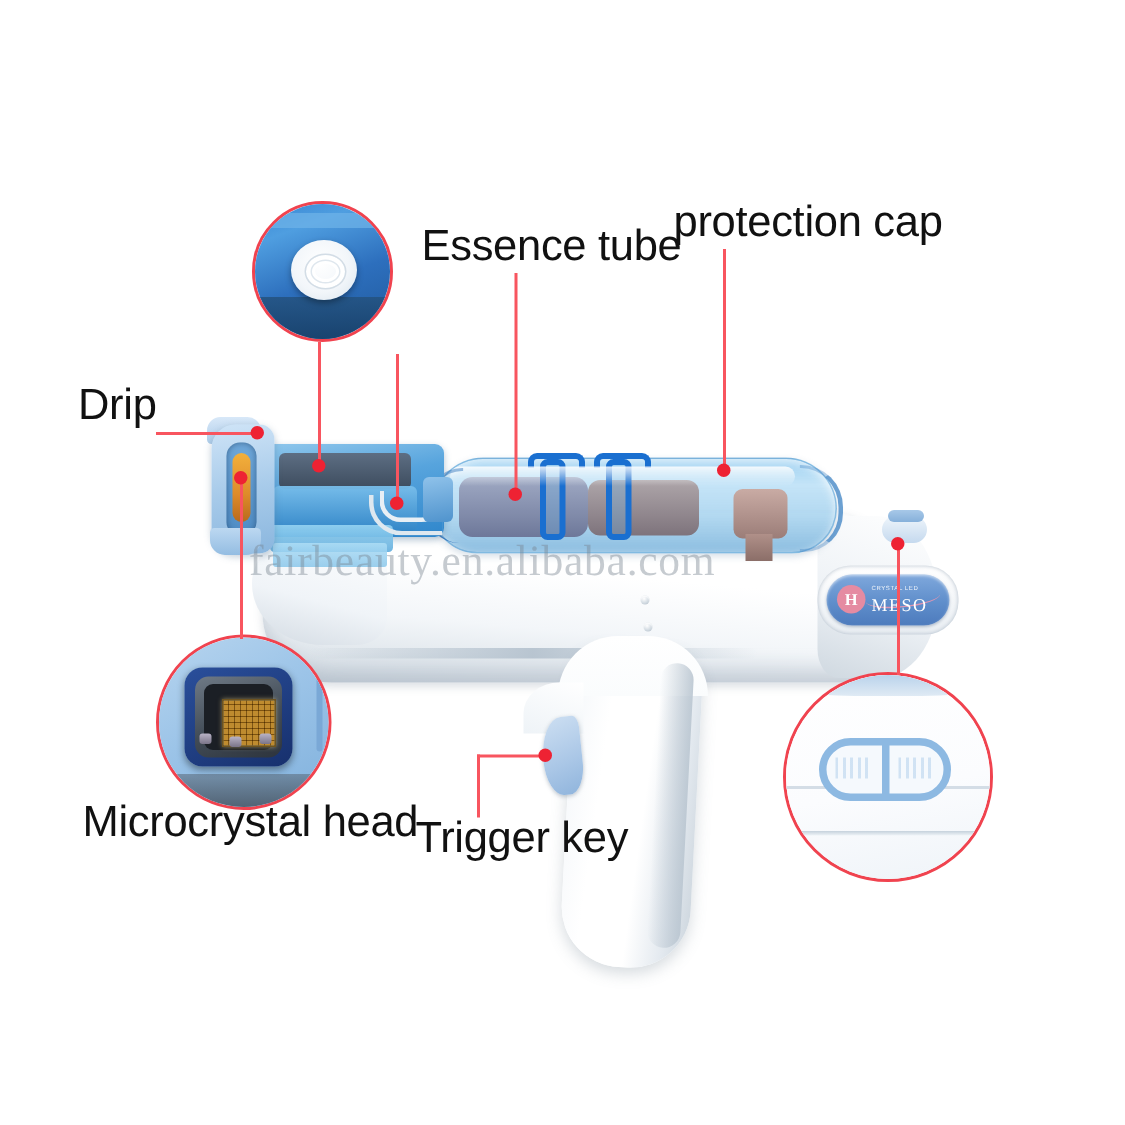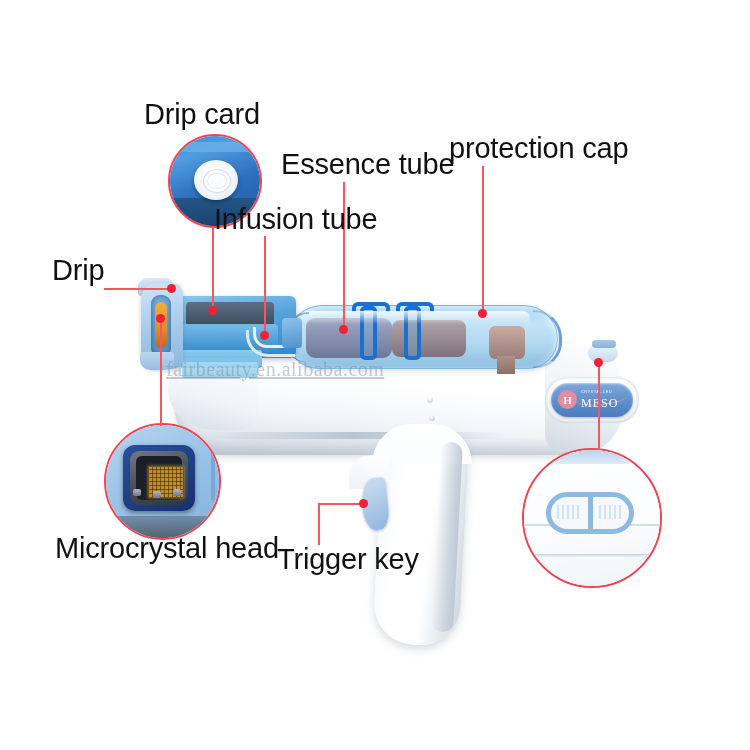--- a/index.html
+++ b/index.html
@@ -395,26 +395,25 @@
   }
   #rearbtn-blue{
     left:592px;top:340px;width:24px;height:8px;border-radius:5px;
     background:linear-gradient(180deg,#a7c8e8,#86b0da);
   }
 
   
   #watermark{
     position:absolute;left:166px;top:358px;
     font-family:"Liberation Serif", serif;
-    font-size:20px;
+    font-size:29px;
     color:rgba(120,132,144,.42);
     letter-spacing:.5px;
     white-space:nowrap;
     user-select:none;
-    text-decoration:underline;
   }
 </style>
 </head>
 <body>
 
 <div id="stage">
 
   <div id="device">
 
     <div class="pc" id="body-main"></div>
@@ -528,27 +527,25 @@
   <div class="lead-v" style="left:160px;top:318px;height:108px;"></div>
   <div class="dot" style="left:156px;top:314px;"></div>
 
   <div class="lead-h" style="left:318px;top:503px;width:48px;"></div>
   <div class="lead-v" style="left:318px;top:503px;height:42px;"></div>
   <div class="dot" style="left:359px;top:499px;"></div>
 
   <div class="lead-v" style="left:598px;top:362px;height:88px;"></div>
   <div class="dot" style="left:594px;top:358px;"></div>
 
-  <div class="label" id="lbl-drip" style="left:144px;top:100px;font-size:29px;">Drip card</div>
 
   <div class="label" id="lbl-ess" style="left:281px;top:150px;font-size:29px;">Essence tube</div>
 
   <div class="label" id="lbl-prot" style="left:449px;top:134px;font-size:29px;">protection cap</div>
 
-  <div class="label" id="lbl-inf" style="left:214px;top:205px;font-size:29px;">Infusion tube</div>
 
   <div class="label" id="lbl-whl" style="left:52px;top:256px;font-size:29px;">Drip</div>
 
   <div class="label" id="lbl-mic" style="left:55px;top:534px;font-size:29px;">Microcrystal head</div>
 
   <div class="label" id="lbl-trg" style="left:277px;top:545px;font-size:29px;">Trigger key</div>
 
 
 </div>
 

